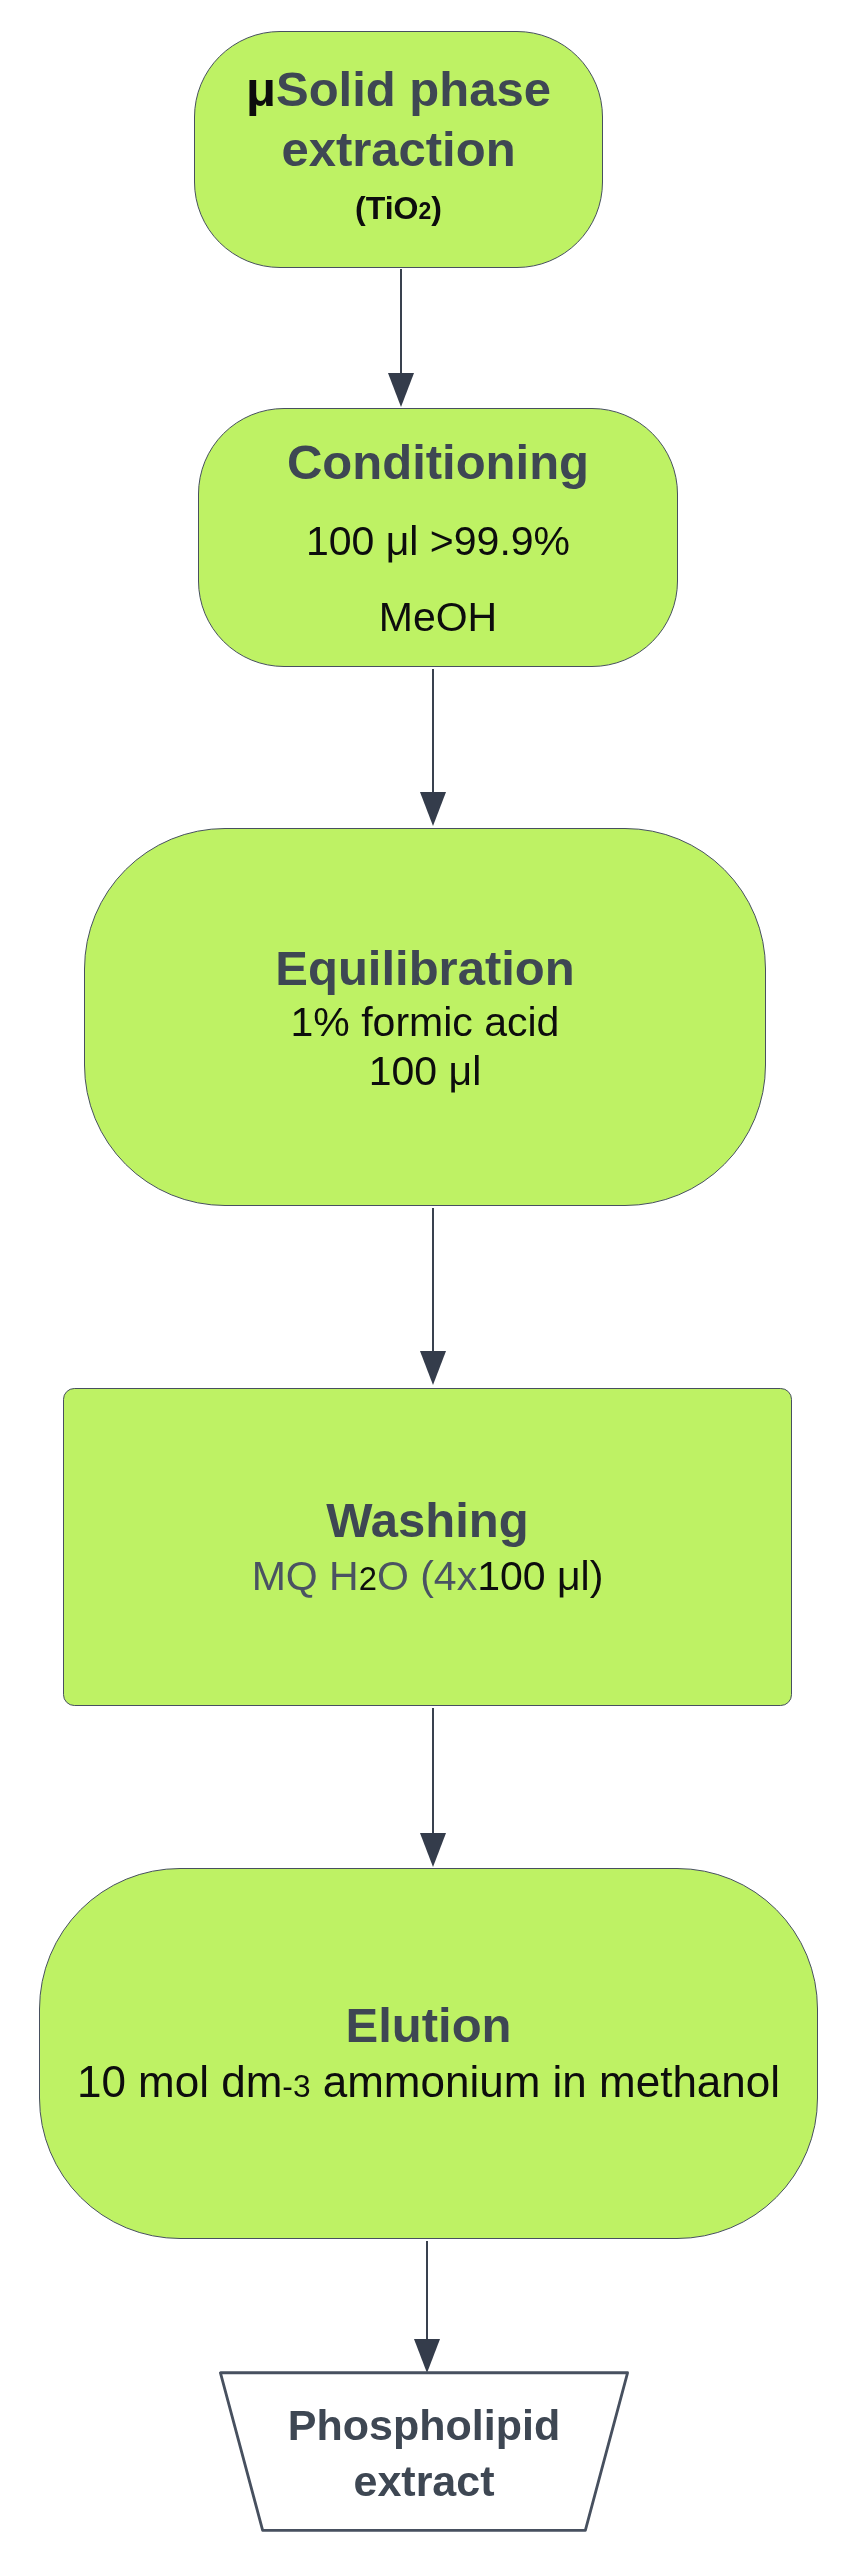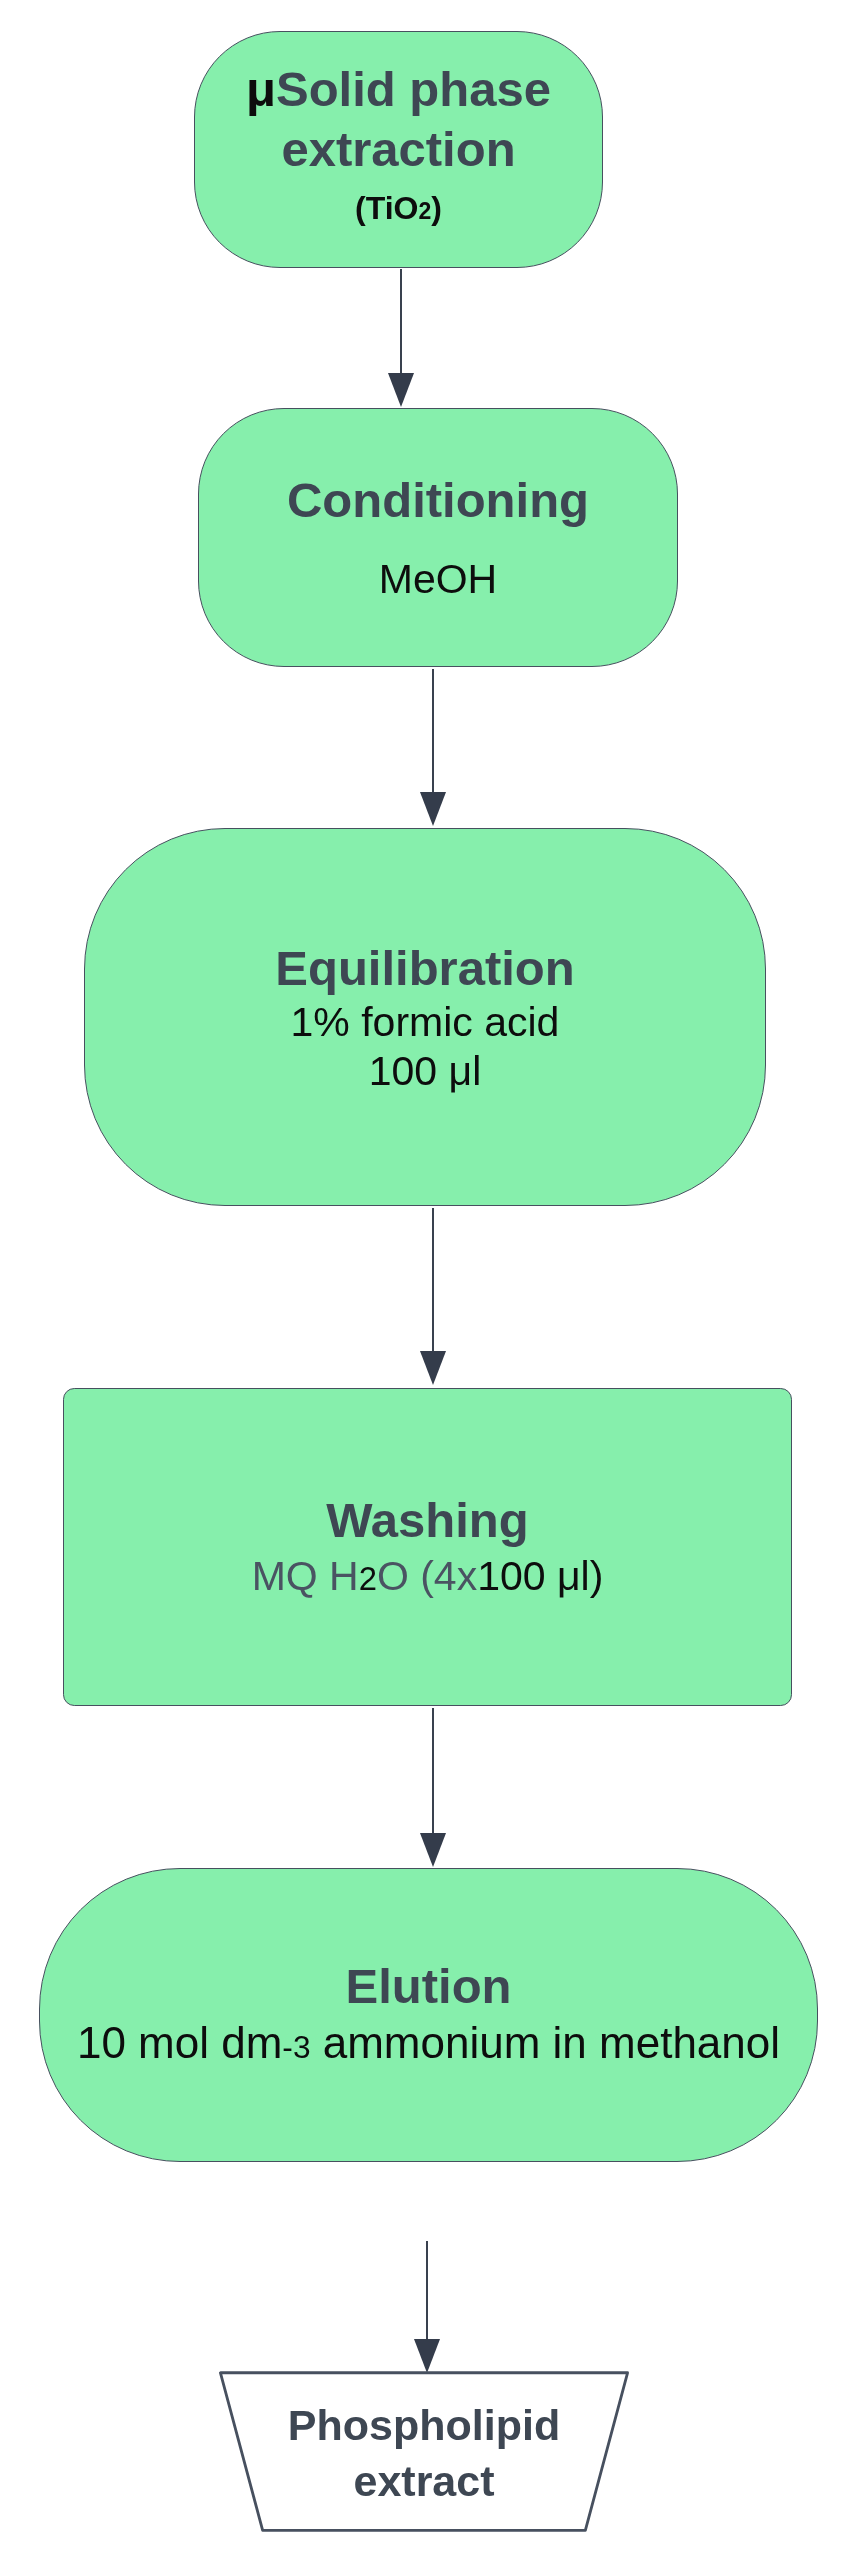--- a/index.html
+++ b/index.html
@@ -11,21 +11,21 @@
   .canvas {
     position: relative;
     width: 860px;
     height: 2576px;
     background: #ffffff;
     overflow: hidden;
   }
   .node {
     position: absolute;
     box-sizing: border-box;
-    background: #86efac;
+    background: #bef264;
     border: 1.9px solid #47505f;
     display: flex;
     flex-direction: column;
     align-items: center;
     justify-content: center;
     text-align: center;
     padding: 0 13px;
   }
   .title {
     font-weight: bold;
@@ -90,20 +90,21 @@
     <div class="title black formula"><span>(TiO</span><span class="sub">2</span><span>)</span></div>
   </div>
 
   <div class="arrow" style="left:387px; top:269px; height:138px;">
     <div class="arrow-line"></div>
     <div class="arrow-head"></div>
   </div>
 
   <div class="node" style="left:198px; top:408px; width:480px; height:259px; border-radius:86px;gap:23px;">
     <div class="title">Conditioning</div>
+    <div class="body">100 μl &gt;99.9%</div>
     <div class="body">MeOH</div>
   </div>
 
   <div class="arrow" style="left:419px; top:669px; height:157px;">
     <div class="arrow-line"></div>
     <div class="arrow-head"></div>
   </div>
 
   <div class="node" style="left:84px; top:828px; width:682px; height:378px; border-radius:141px;">
     <div class="title">Equilibration</div>
@@ -119,21 +120,21 @@
   <div class="node" style="left:63px; top:1388px; width:729px; height:318px; border-radius:11.3px;">
     <div class="title">Washing</div>
     <div class="body"><span class="slate">MQ H</span><span class="black sub2">2</span><span class="slate">O (4x</span><span class="black">100 μl)</span></div>
   </div>
 
   <div class="arrow" style="left:419px; top:1708px; height:159px;">
     <div class="arrow-line"></div>
     <div class="arrow-head"></div>
   </div>
 
-  <div class="node" style="left:39px; top:1868px; width:779px; height:294px; border-radius:141px;justify-content:center;">
+  <div class="node" style="left:39px; top:1868px; width:779px; height:371px; border-radius:141px;justify-content:center;">
     <div class="title">Elution</div>
     <div class="body body-wide"><span>10 mol dm</span><span class="sub">-3</span><span> ammonium in methanol</span></div>
   </div>
 
   <div class="arrow" style="left:413px; top:2241px; height:132px;">
     <div class="arrow-line"></div>
     <div class="arrow-head"></div>
   </div>
 
   <div class="trap-wrap" style="left:212px; top:2369px; width:424px; height:167px;">

